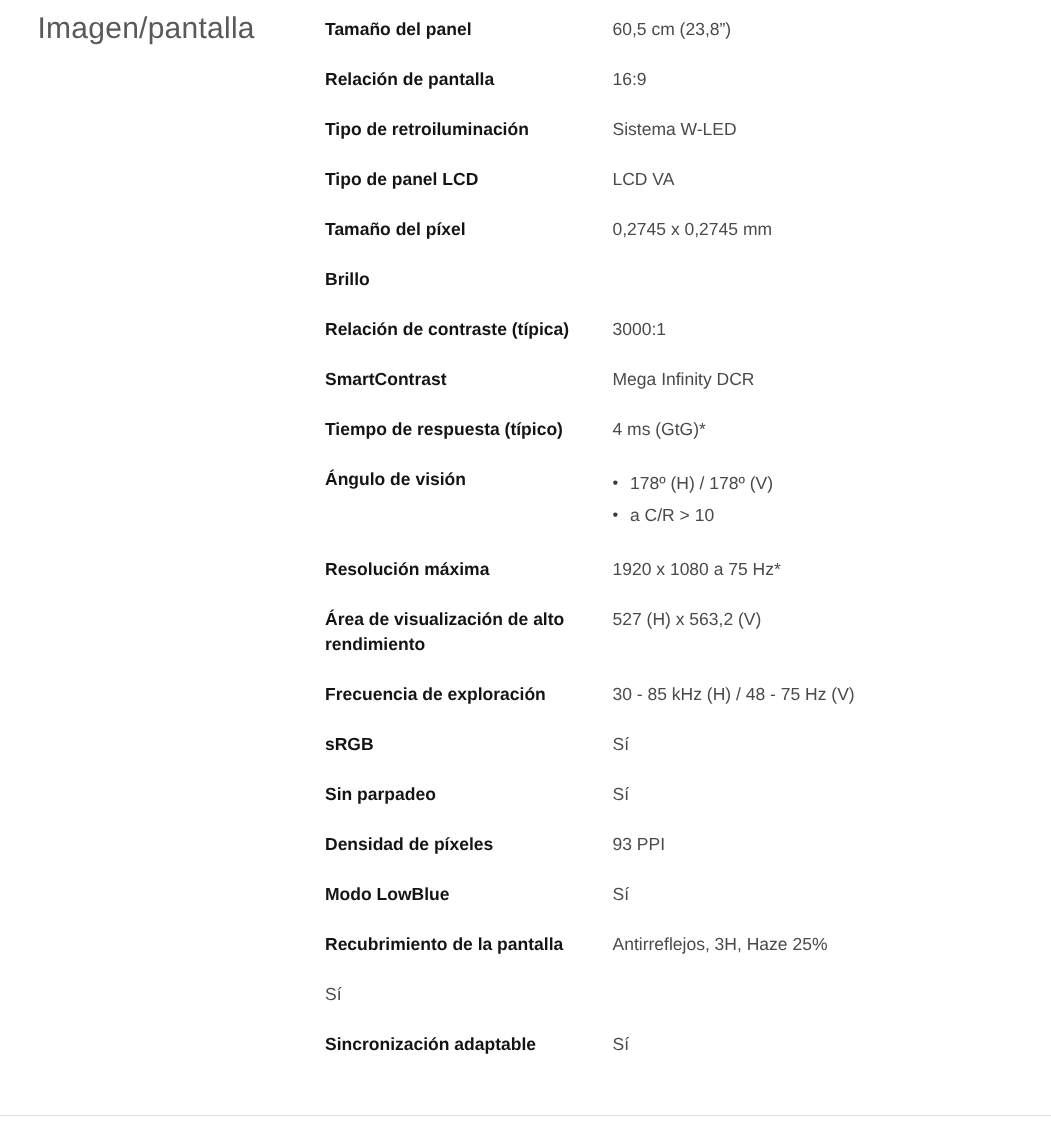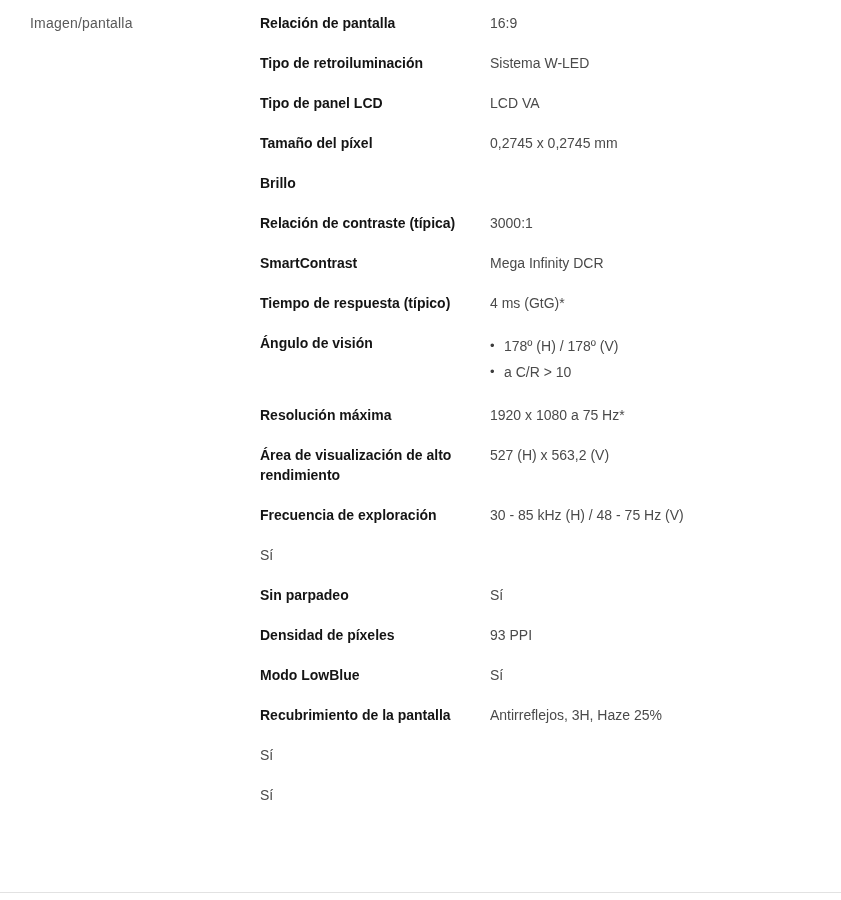--- a/index.html
+++ b/index.html
@@ -15,21 +15,21 @@
     display: flex;
     align-items: flex-start;
     padding: 8px 0 0 30px;
     border-bottom: 1px solid #e2e2e2;
     background: #ffffff;
     overflow: hidden;
   }
   .section-title {
     width: 230px;
     flex: 0 0 230px;
-    font-size: 14px;
+    font-size: 24px;
     line-height: 26px;
     color: #595959;
     letter-spacing: 0.2px;
     padding-top: 2px;
   }
   .spec-table {
     flex: 1;
     padding-top: 5px;
   }
   .row {
@@ -64,20 +64,24 @@
     color: #3c3c3c;
     font-size: 13px;
   }
 </style>
 </head>
 <body>
 
 <div class="page">
   <div class="section-title">Imagen/pantalla</div>
   <div class="spec-table">
+  <div class="row">
+    <div class="label">Tamaño del panel</div>
+    <div class="value"><span>60,5 cm (23,8”)</span></div>
+  </div>
 
   <div class="row">
     <div class="label">Relación de pantalla</div>
     <div class="value"><span>16:9</span></div>
   </div>
 
   <div class="row">
     <div class="label">Tipo de retroiluminación</div>
     <div class="value"><span>Sistema W-LED</span></div>
   </div>
@@ -135,20 +139,21 @@
     <div class="label">Área de visualización de alto rendimiento</div>
     <div class="value"><span>527 (H) x 563,2 (V)</span></div>
   </div>
 
   <div class="row">
     <div class="label">Frecuencia de exploración</div>
     <div class="value"><span>30 - 85 kHz (H) / 48 - 75 Hz (V)</span></div>
   </div>
 
   <div class="row">
+    <div class="label">sRGB</div>
     <div class="value"><span>Sí</span></div>
   </div>
 
   <div class="row">
     <div class="label">Sin parpadeo</div>
     <div class="value"><span>Sí</span></div>
   </div>
 
   <div class="row">
     <div class="label">Densidad de píxeles</div>
@@ -163,16 +168,17 @@
   <div class="row">
     <div class="label">Recubrimiento de la pantalla</div>
     <div class="value"><span>Antirreflejos, 3H, Haze 25%</span></div>
   </div>
 
   <div class="row">
     <div class="value"><span>Sí</span></div>
   </div>
 
   <div class="row">
+    <div class="label">Sincronización adaptable</div>
     <div class="value"><span>Sí</span></div>
   </div>
 </div>
 </div>
 
 </body></html>

